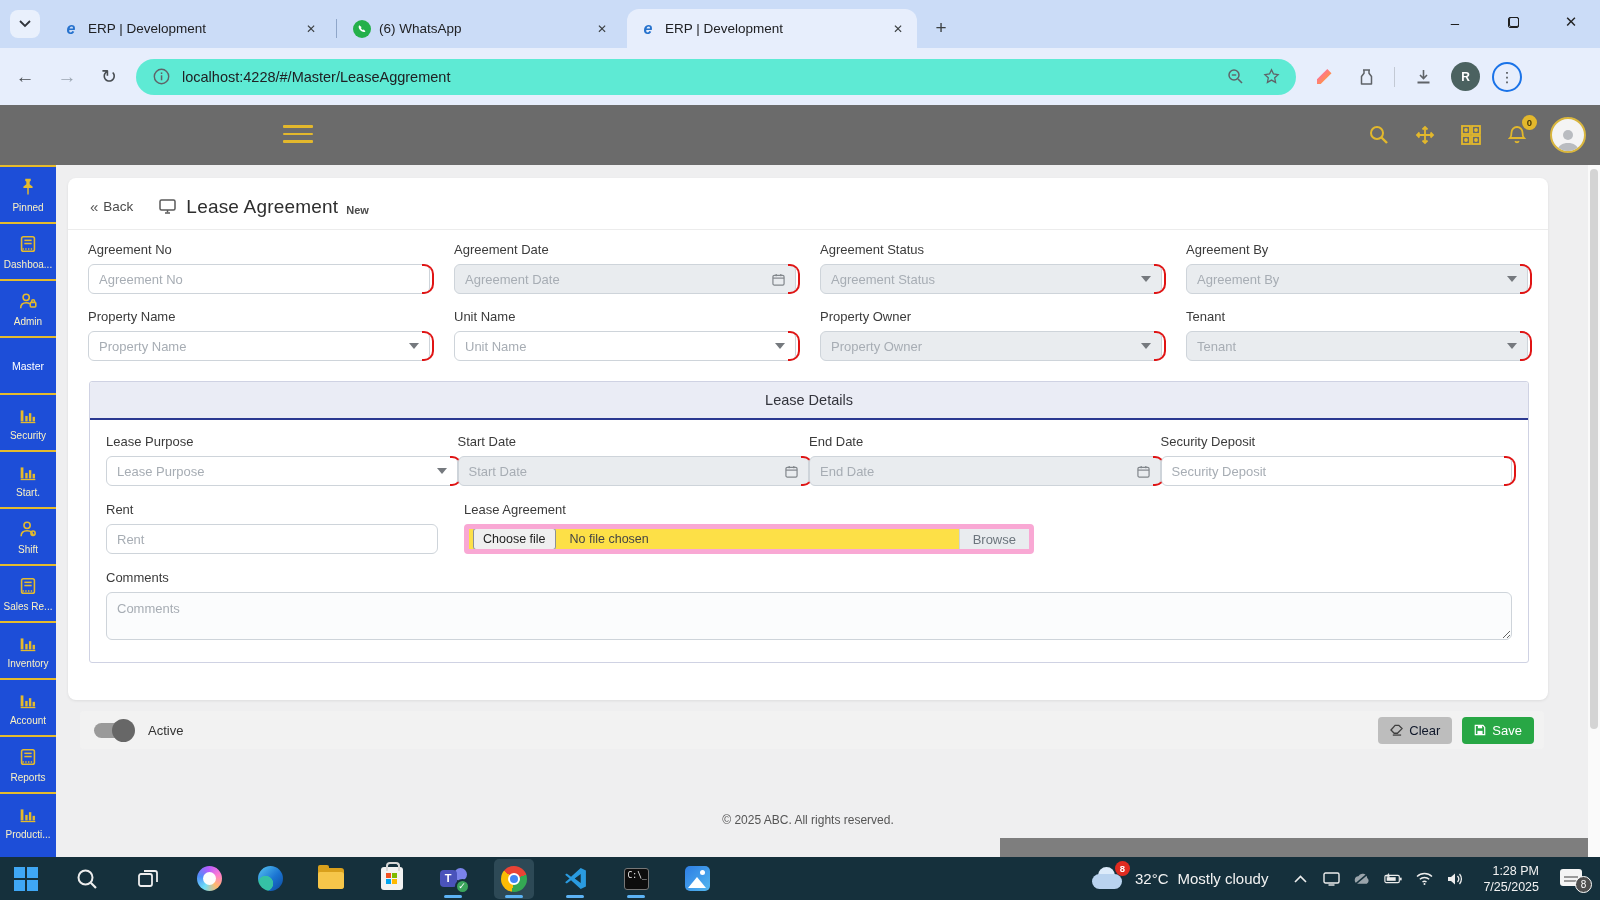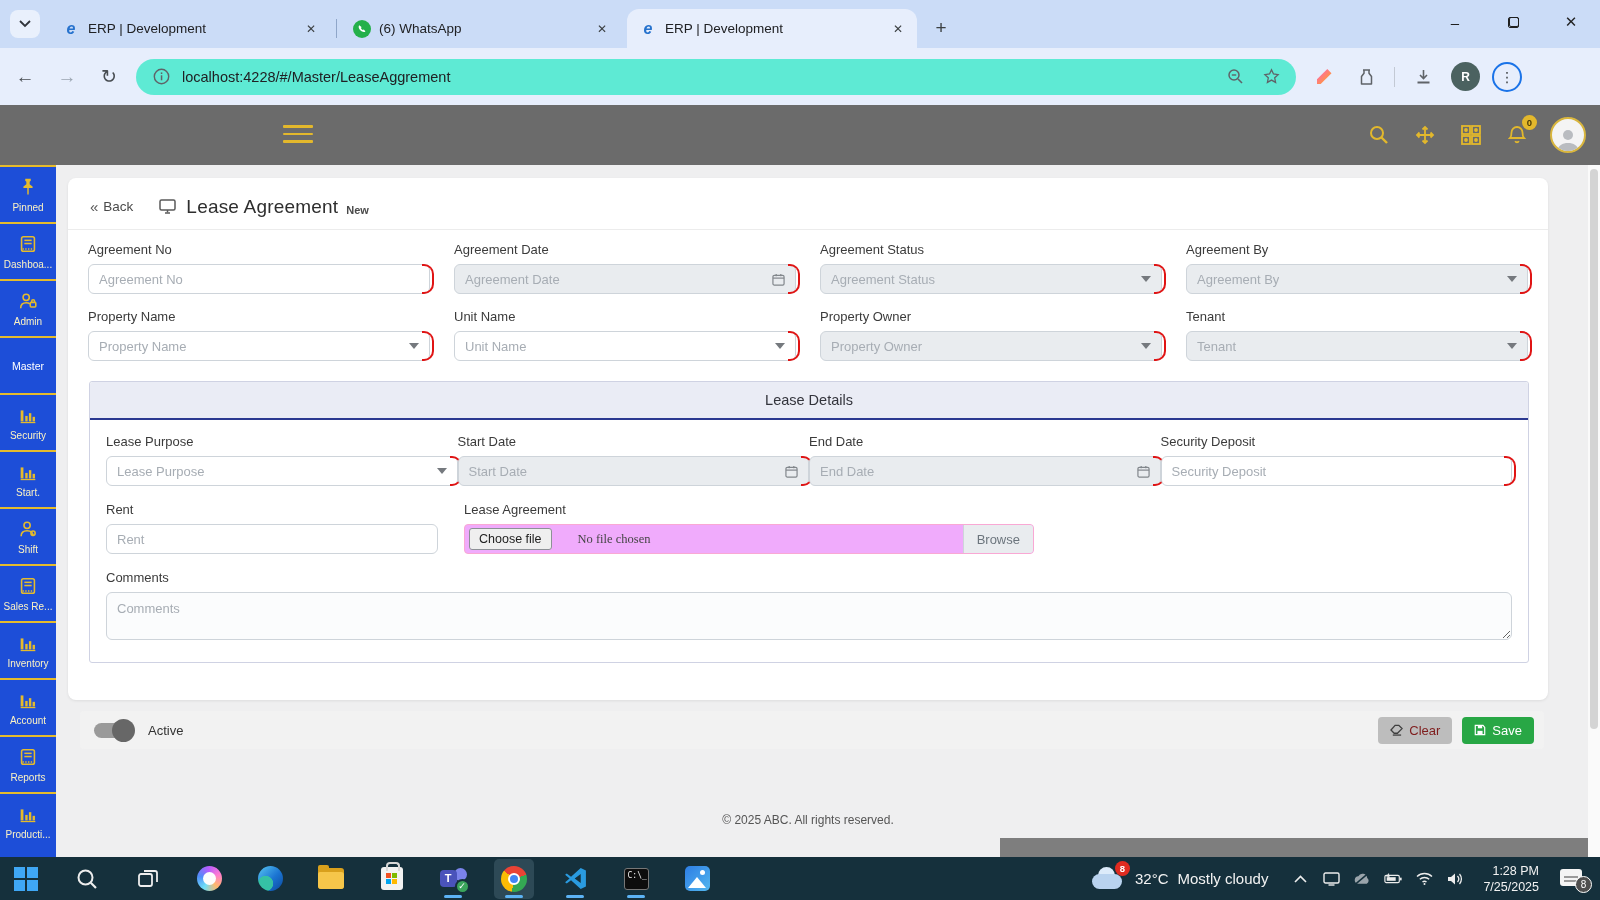--- a/index.html
+++ b/index.html
@@ -76,34 +76,34 @@
   .req::after{content:'';position:absolute;right:-5px;top:-1px;bottom:-1px;width:10px;border:2.5px solid #e01414;border-left:none;border-radius:0 10px 10px 0;pointer-events:none;}
   .ctrl-ico{margin-left:auto;flex:none;display:flex;}
 
   .leasebox{margin:16px 19px 0 21px;border:1px solid #cfd2e3;border-radius:3px;}
   .leasehead{height:38px;background:#eaecf5;border-bottom:2px solid #2b3990;display:flex;align-items:center;justify-content:center;font-size:14.5px;color:#33343c;border-radius:3px 3px 0 0;}
   .leasebody{padding:14px 16px 18px 16px;}
   .lb-grid{display:grid;grid-template-columns:repeat(4,1fr);}
   .lb-row2{display:flex;margin-top:16px;}
   .rent-col{width:332px;}
   .file-col{margin-left:26px;width:570px;}
-  .filebox{display:flex;align-items:center;height:30px;border:1px solid #f9a8d4;border-radius:4px;background:#f0abfc;overflow:hidden;}
+  .filebox{display:flex;align-items:center;height:30px;border:5px solid #f9a8d4;border-radius:4px;background:#fde047;overflow:hidden;}
   .choosebtn{margin-left:4px;padding:3px 9px;border:1px solid #8d9196;border-radius:3px;background:#efefef;font-size:12.5px;color:#222;white-space:nowrap;}
-  .filestatus{margin-left:26px;font-size:12.5px;color:#454545;flex:1;font-family:Liberation Serif, serif;}
+  .filestatus{margin-left:14px;font-size:12.5px;color:#454545;flex:1;}
   .browsebtn{height:100%;display:flex;align-items:center;padding:0 13px;background:#e9ecef;border-left:1px solid #ced4da;color:#6c757d;font-size:13px;}
   .comments-col{margin-top:16px;}
   .comments-col textarea{width:100%;height:48px;border:1px solid #ced4da;border-radius:6px;background:#fbfcfd;padding:8px 10px;font-size:13px;color:#333;resize:both;outline:none;}
   .comments-col textarea::placeholder{color:#a7adb4;}
 
   .actionbar{position:absolute;left:24px;top:546px;width:1464px;height:38px;background:#f2f2f2;border-radius:4px;display:flex;align-items:center;padding:0 10px 0 14px;}
   .toggle{position:relative;width:38px;height:15px;border-radius:8px;background:#9a9a9a;margin-right:16px;}
   .toggle::after{content:'';position:absolute;right:-3px;top:-4px;width:23px;height:23px;border-radius:50%;background:#676767;}
   .active-label{font-size:13px;color:#333;}
   .btn{height:27px;display:flex;align-items:center;gap:6px;padding:0 12px;border-radius:4px;font-size:13px;}
-  .btn-clear{margin-left:auto;background:#bdbdbd;color:#7f1d1d;}
+  .btn-clear{margin-left:auto;background:#bdbdbd;color:#0f172a;}
   .btn-save{margin-left:10px;background:#28a745;color:#ffffff;}
 
   .pagefooter{position:absolute;left:12px;top:648px;width:1480px;text-align:center;font-size:12px;color:#555;}
 
   .graystrip{position:absolute;left:1000px;top:838px;width:600px;height:19px;background:#7e7e7e;}
   .scrollbar{position:absolute;right:0;top:165px;width:12px;height:692px;background:#fafafa;}
   .scrollthumb{position:absolute;left:2px;top:4px;width:8px;height:560px;border-radius:4px;background:#d4d4d4;}
 
   
   .taskbar{position:absolute;left:0;top:857px;width:1600px;height:43px;background:#15303c;display:flex;align-items:center;padding:0 10px 0 6px;}

